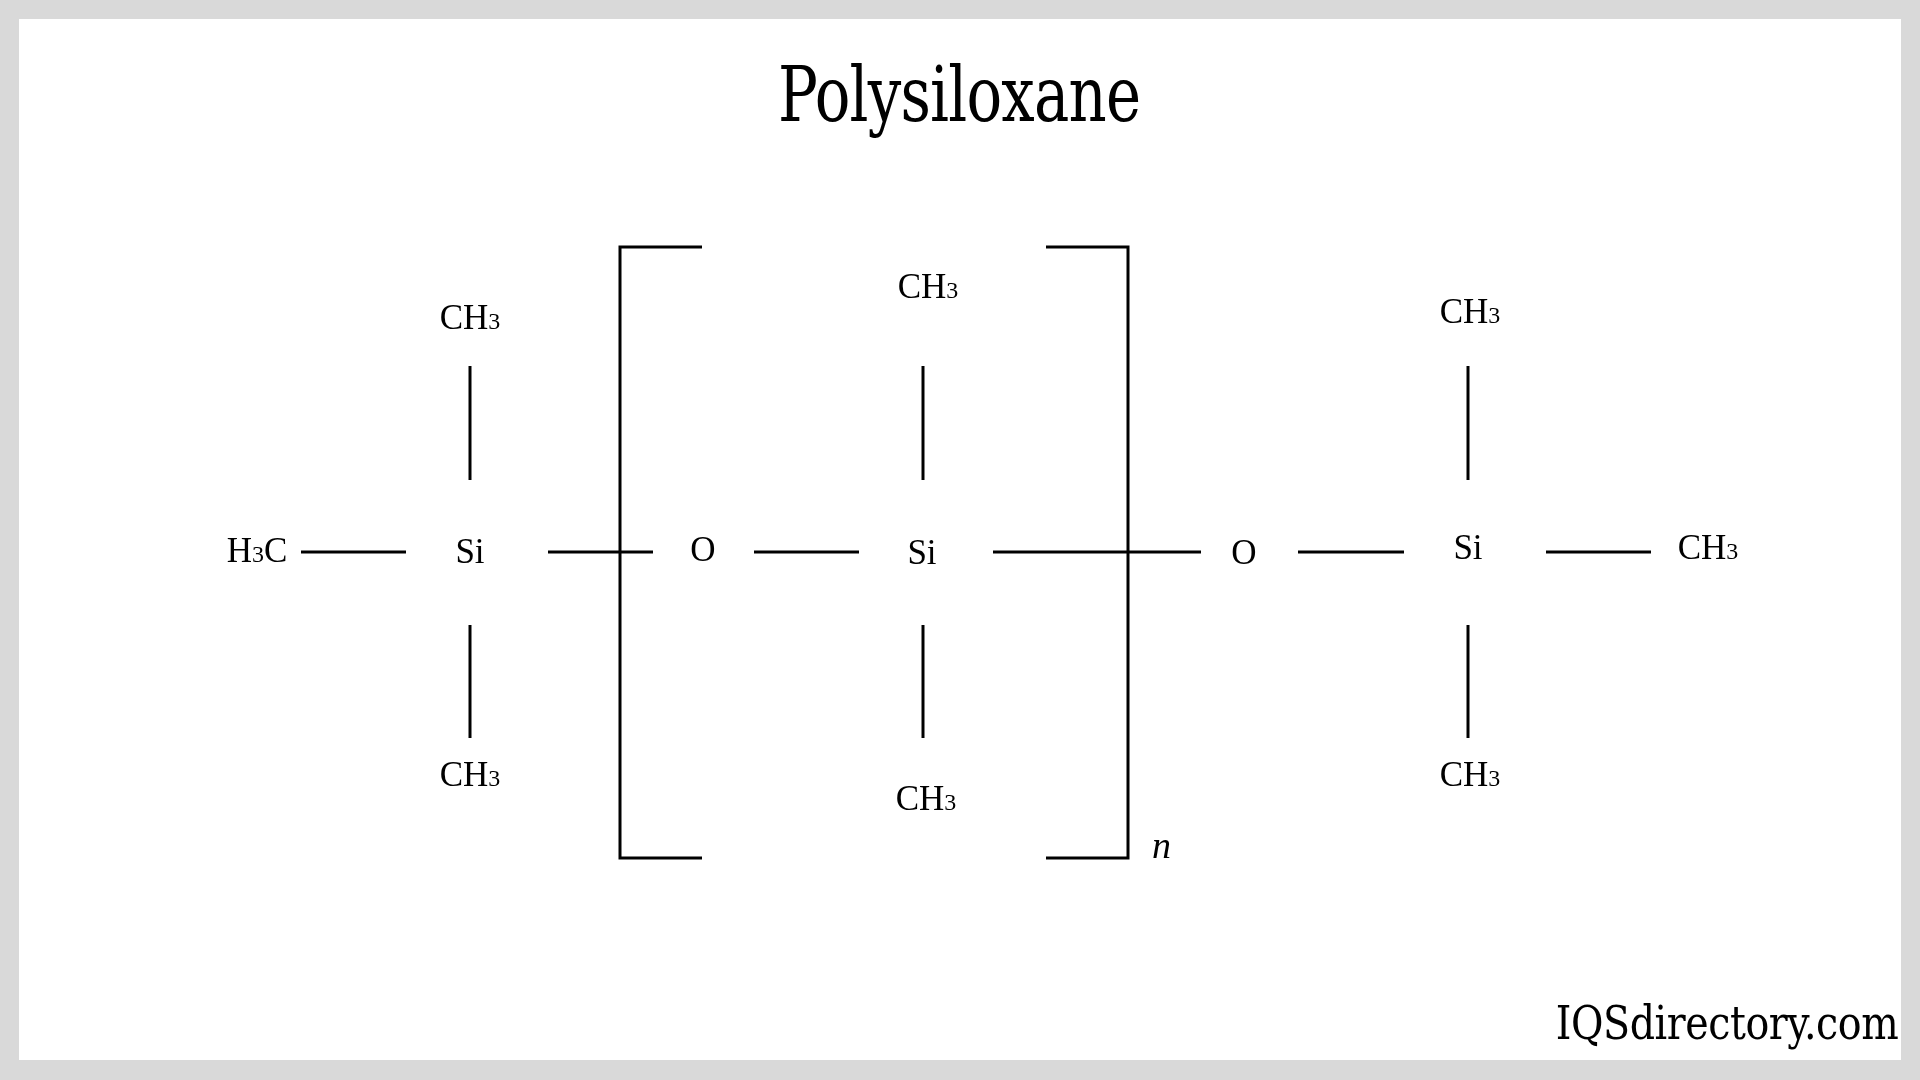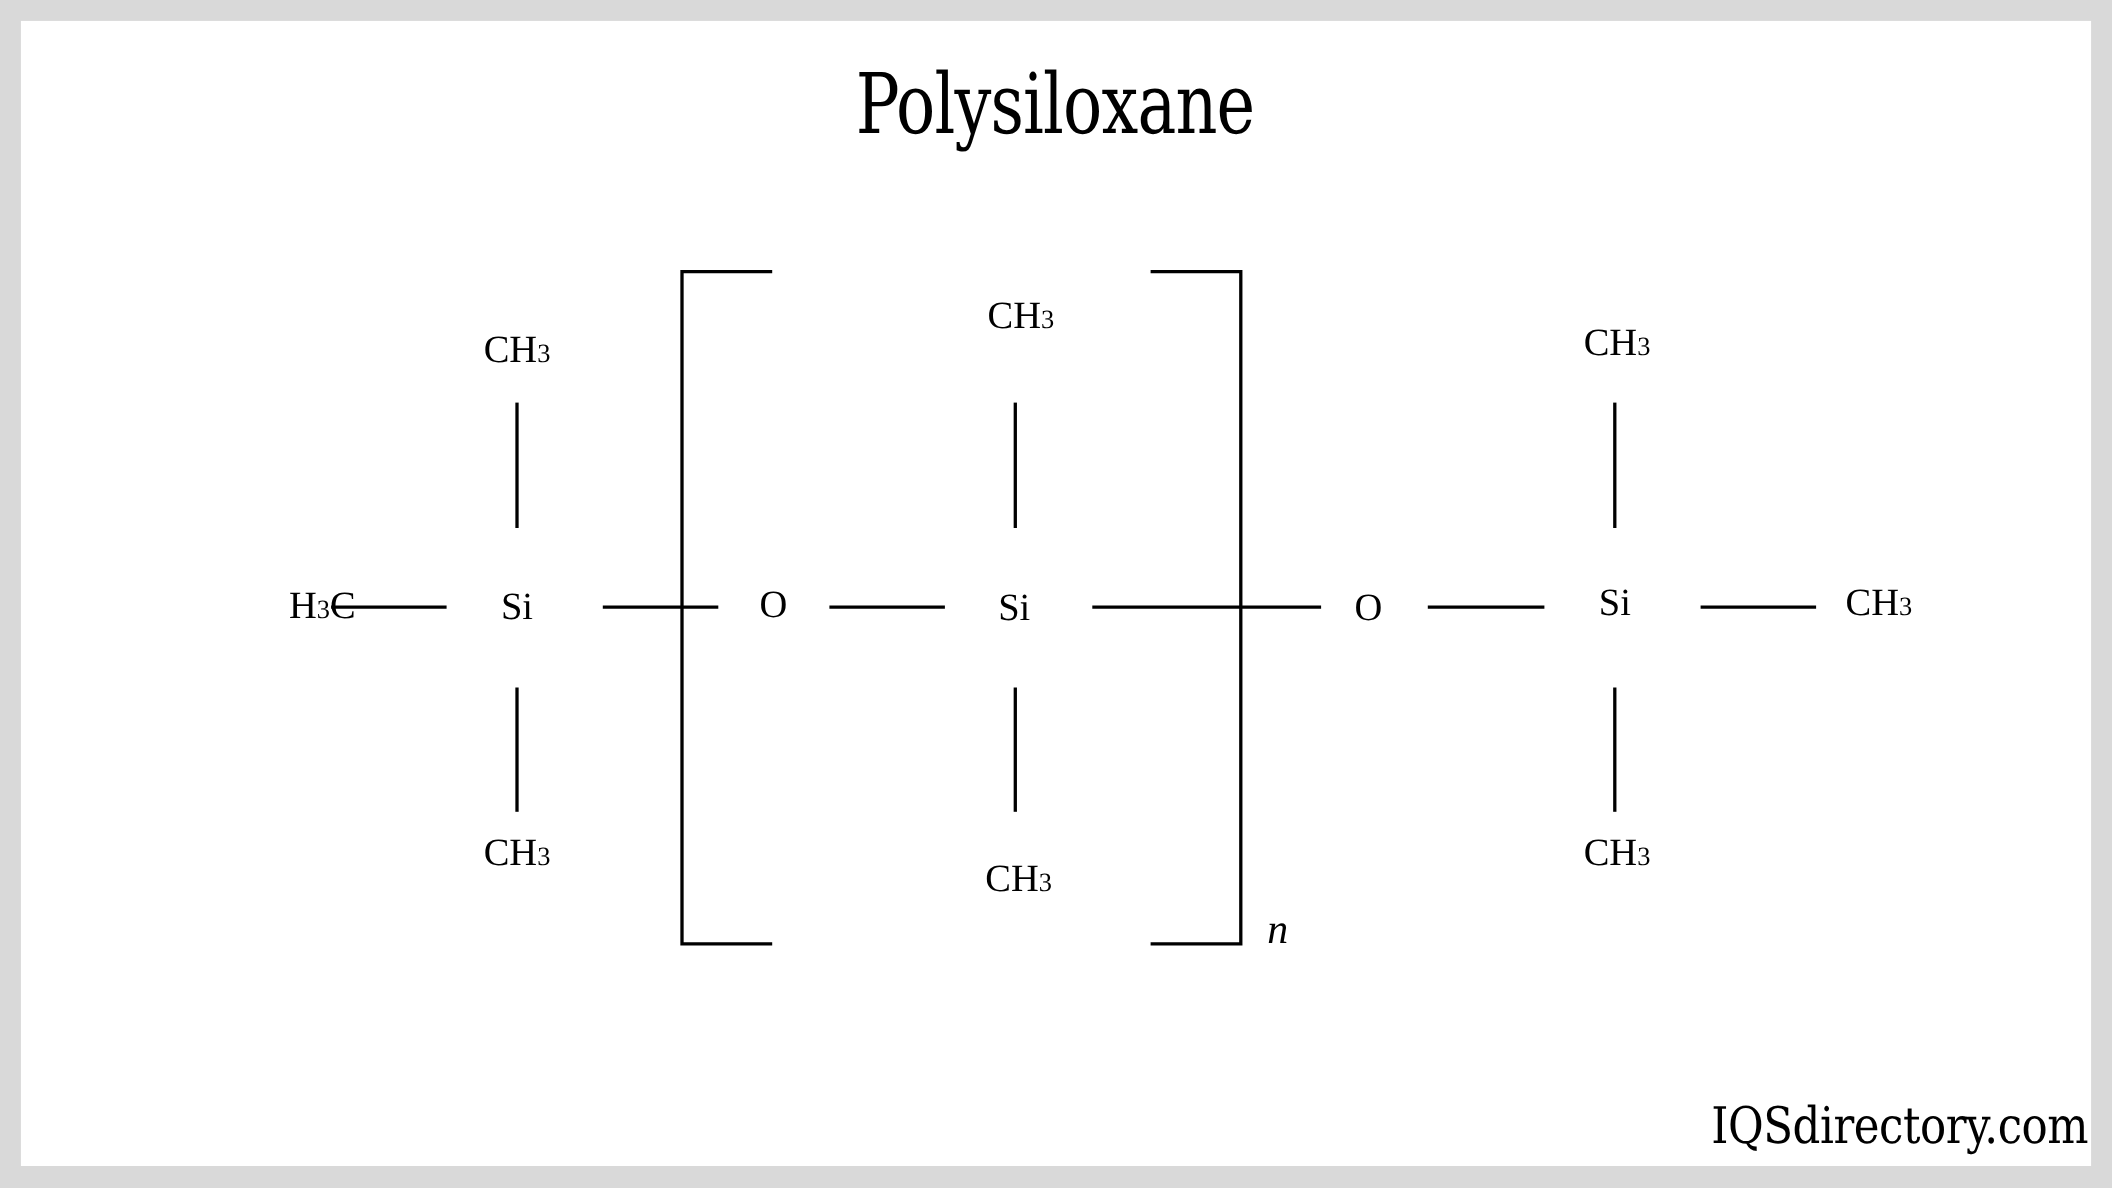--- a/index.html
+++ b/index.html
@@ -95,21 +95,21 @@
     <line x1="1546" y1="552" x2="1651" y2="552"></line>
 
     <polyline points="702,247 620,247 620,858 702,858"></polyline>
     <polyline points="1046,247 1128,247 1128,858 1046,858"></polyline>
   </g>
 </svg>
 
 <div class="atom" style="left:470px; top:300px;">
   <span>CH</span><sub>3</sub>
 </div>
-<div class="atom" style="left:257px; top:533px;margin-left:36px;">
+<div class="atom" style="left:257px; top:533px;">
   <span>H</span><sub>3</sub><span>C</span>
 </div>
 <div class="atom" style="left:470px; top:534px;">Si</div>
 <div class="atom" style="left:470px; top:757px;">
   <span>CH</span><sub>3</sub>
 </div>
 
 <div class="atom" style="left:703px; top:532px;">O</div>
 <div class="atom" style="left:928px; top:269px;">
   <span>CH</span><sub>3</sub>

